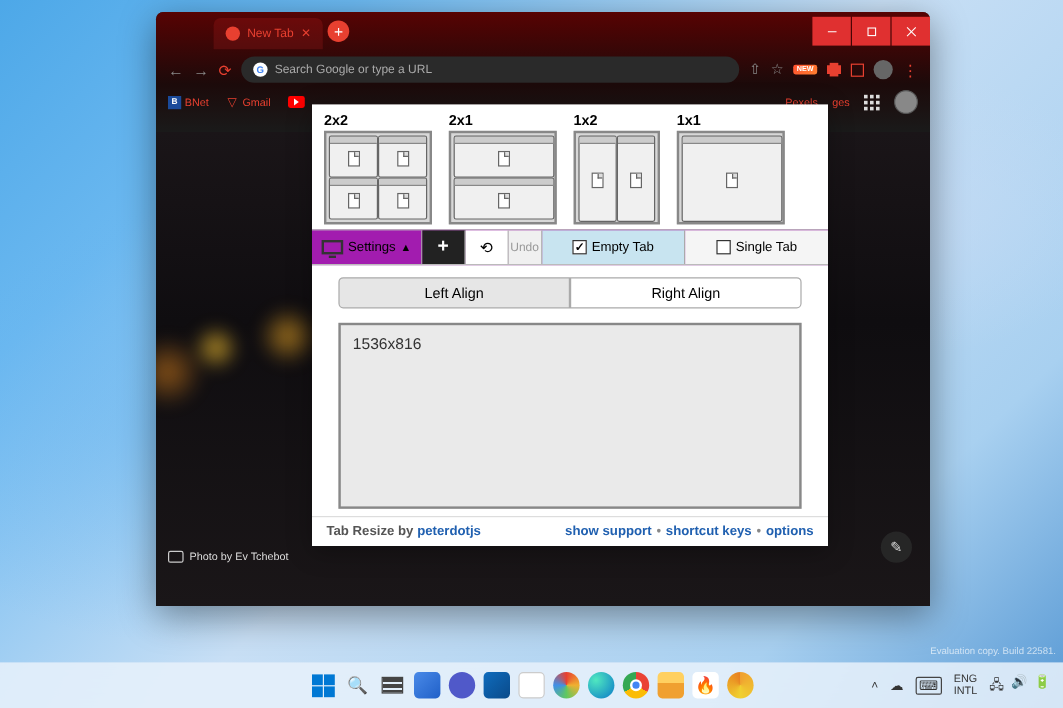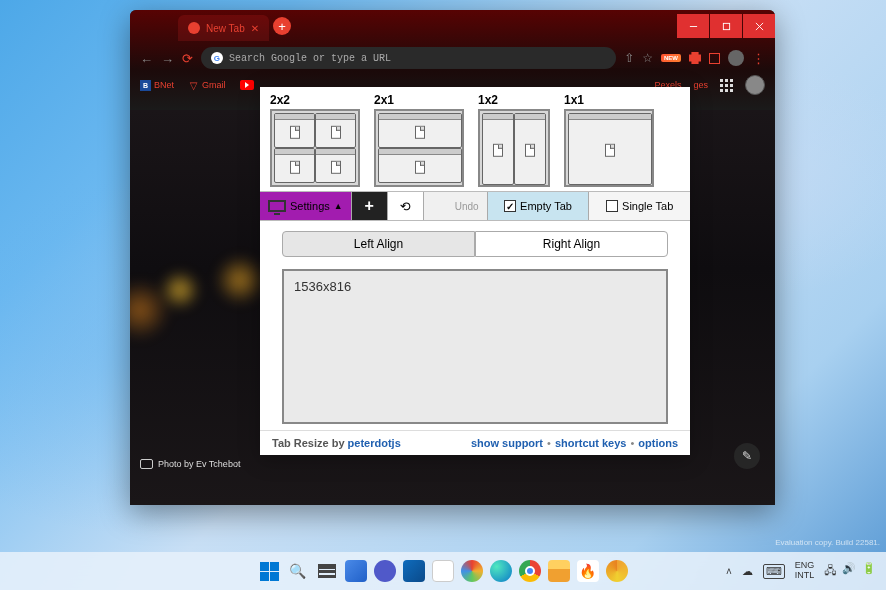--- a/index.html
+++ b/index.html
@@ -23,21 +23,21 @@
 .new-tab-btn { width: 18px; height: 18px; background: #e84030; border-radius: 50%; display: flex; align-items: center; justify-content: center; color: #fff; font-size: 13px; }
 .win-controls { display: flex; }
 .win-btn { width: 32px; height: 24px; display: flex; align-items: center; justify-content: center; background: #e03030; margin-left: 1px; font-size: 10px; color: #fff; }
 .win-btn svg { width: 9px; height: 9px; }
 
 .addrbar { position: relative; display: flex; align-items: center; gap: 8px; padding: 4px 10px; height: 32px; }
 .nav-btn { color: #888; font-size: 13px; }
 .reload { color: #e84030; }
 .url-input { flex: 1; background: #2a2a2a; border-radius: 12px; height: 22px; display: flex; align-items: center; padding: 0 10px; gap: 6px; }
 .url-g { width: 12px; height: 12px; background: #fff; border-radius: 50%; font-size: 8px; display: flex; align-items: center; justify-content: center; color: #4285f4; font-weight: bold; }
-.url-text { color: #aaa; font-size: 10px; font-family: Liberation Mono, monospace; }
+.url-text { color: #aaa; font-size: 10px; }
 .addr-icon { color: #888; font-size: 12px; }
 .ext-new-badge { background: linear-gradient(135deg,#ff5030,#ff8030); color:#fff; font-size: 6px; padding: 1px 3px; border-radius: 2px; font-weight: bold; }
 .ext-puzzle { width: 12px; height: 12px; background: #e84030; clip-path: polygon(20% 0, 80% 0, 80% 20%, 100% 20%, 100% 80%, 80% 80%, 80% 100%, 20% 100%, 20% 80%, 0 80%, 0 20%, 20% 20%); }
 .ext-sq { width: 11px; height: 11px; border: 1.5px solid #e84030; }
 .avatar-small { width: 16px; height: 16px; background: #666; border-radius: 50%; }
 .menu-dots { color: #e84030; font-size: 13px; }
 
 .bookmarks { position: relative; display: flex; align-items: center; gap: 14px; padding: 4px 10px; height: 22px; }
 .bm { display: flex; align-items: center; gap: 3px; font-size: 9px; }
 .bm-bnet { color: #e84030; }
@@ -76,21 +76,21 @@
 .lb-1x1 .mini-win { width: 84px; height: 72px; }
 
 .toolbar-row { display: flex; height: 30px; border-top: 1px solid #bbb; border-bottom: 1px solid #bbb; background: #a21caf; }
 .tb-seg { display: flex; align-items: center; justify-content: center; gap: 4px; border-right: 1px solid #aaa; padding: 0 8px; font-size: 11px; }
 .monitor-icon { width: 18px; height: 12px; border: 2px solid #333; position: relative; }
 .monitor-icon::after { content: ''; position: absolute; bottom: -5px; left: 4px; right: 4px; height: 2px; background: #333; }
 .chevron-up { font-size: 9px; font-weight: bold; }
 .tb-black { background: #222; color: #fff; width: 36px; justify-content: center; }
 .tb-plus { font-size: 16px; font-weight: bold; }
 .tb-refresh { background: #fff; width: 36px; font-size: 13px; }
-.tb-undo { background: #f0f0f0; color: #999; font-size: 10px; width: 64px; justify-content: flex-end; }
+.tb-undo { background: #f0f0f0; color: #999; font-size: 10px; width: 28px; }
 .tb-empty { flex: 1; background: #c8e4f0; }
 .tb-single { flex: 1; background: #f5f5f5; }
 .check { width: 12px; height: 12px; border: 1.5px solid #333; display: flex; align-items: center; justify-content: center; font-size: 10px; font-weight: bold; background: #fff; }
 .check.checked::after { content: '✓'; }
 
 .align-row { display: flex; padding: 10px 22px 6px; gap: 0; }
 .align-btn { flex: 1; text-align: center; font-size: 12px; padding: 5px 0; border: 1px solid #aaa; background: #f5f5f5; }
 .align-btn:first-child { border-radius: 4px 0 0 4px; background: #e6e6e6; }
 .align-btn:last-child { border-radius: 0 4px 4px 0; background: #fff; }
 

